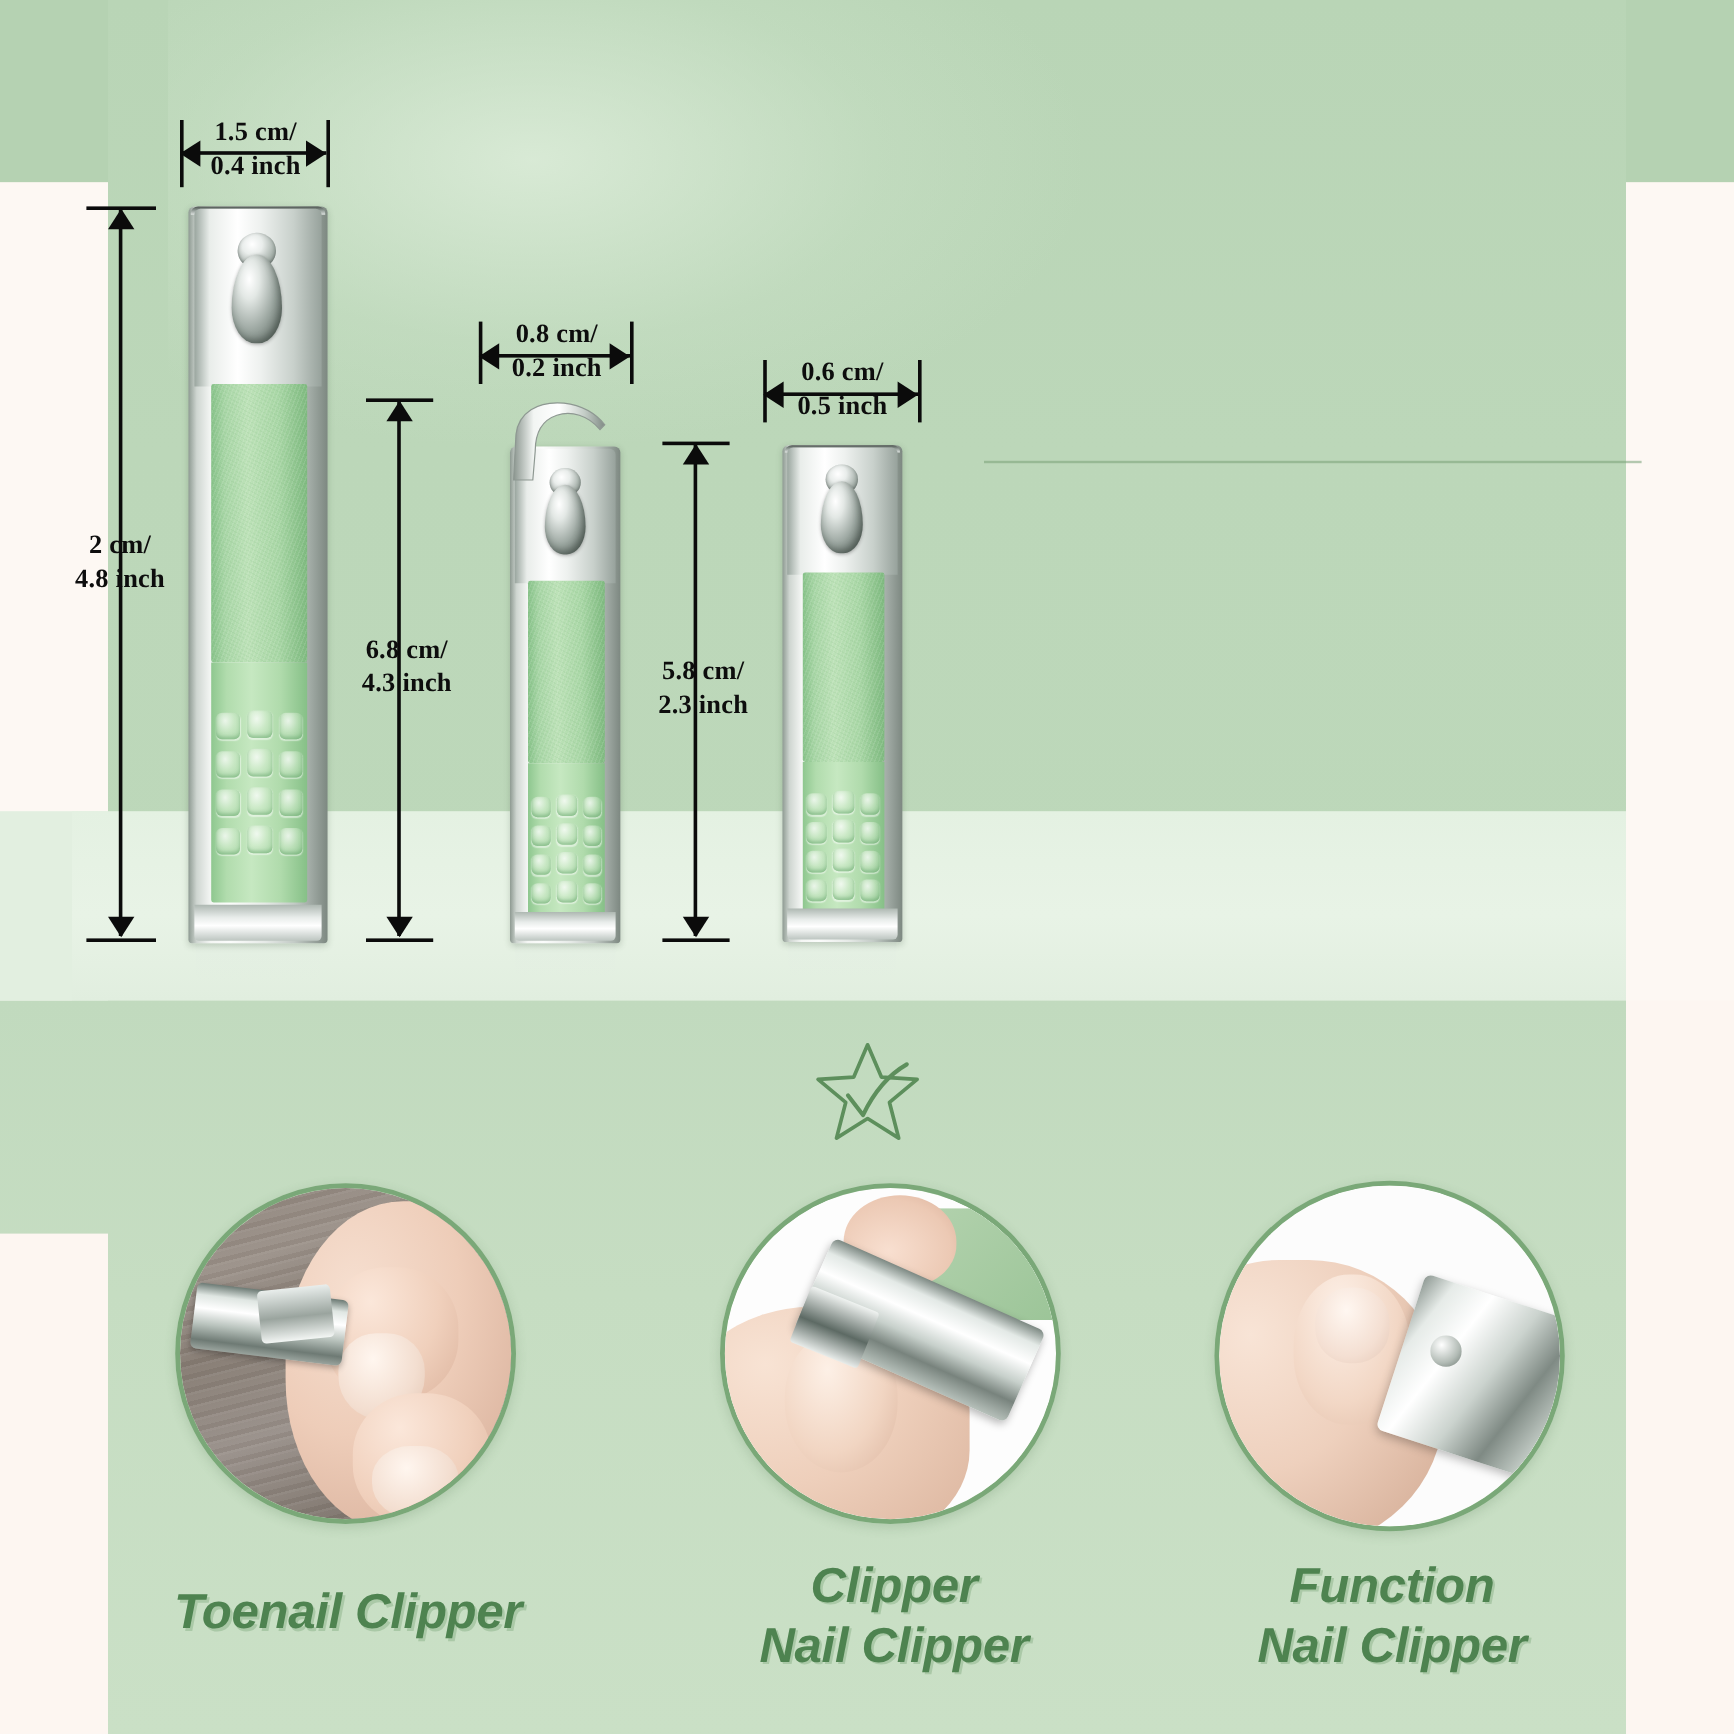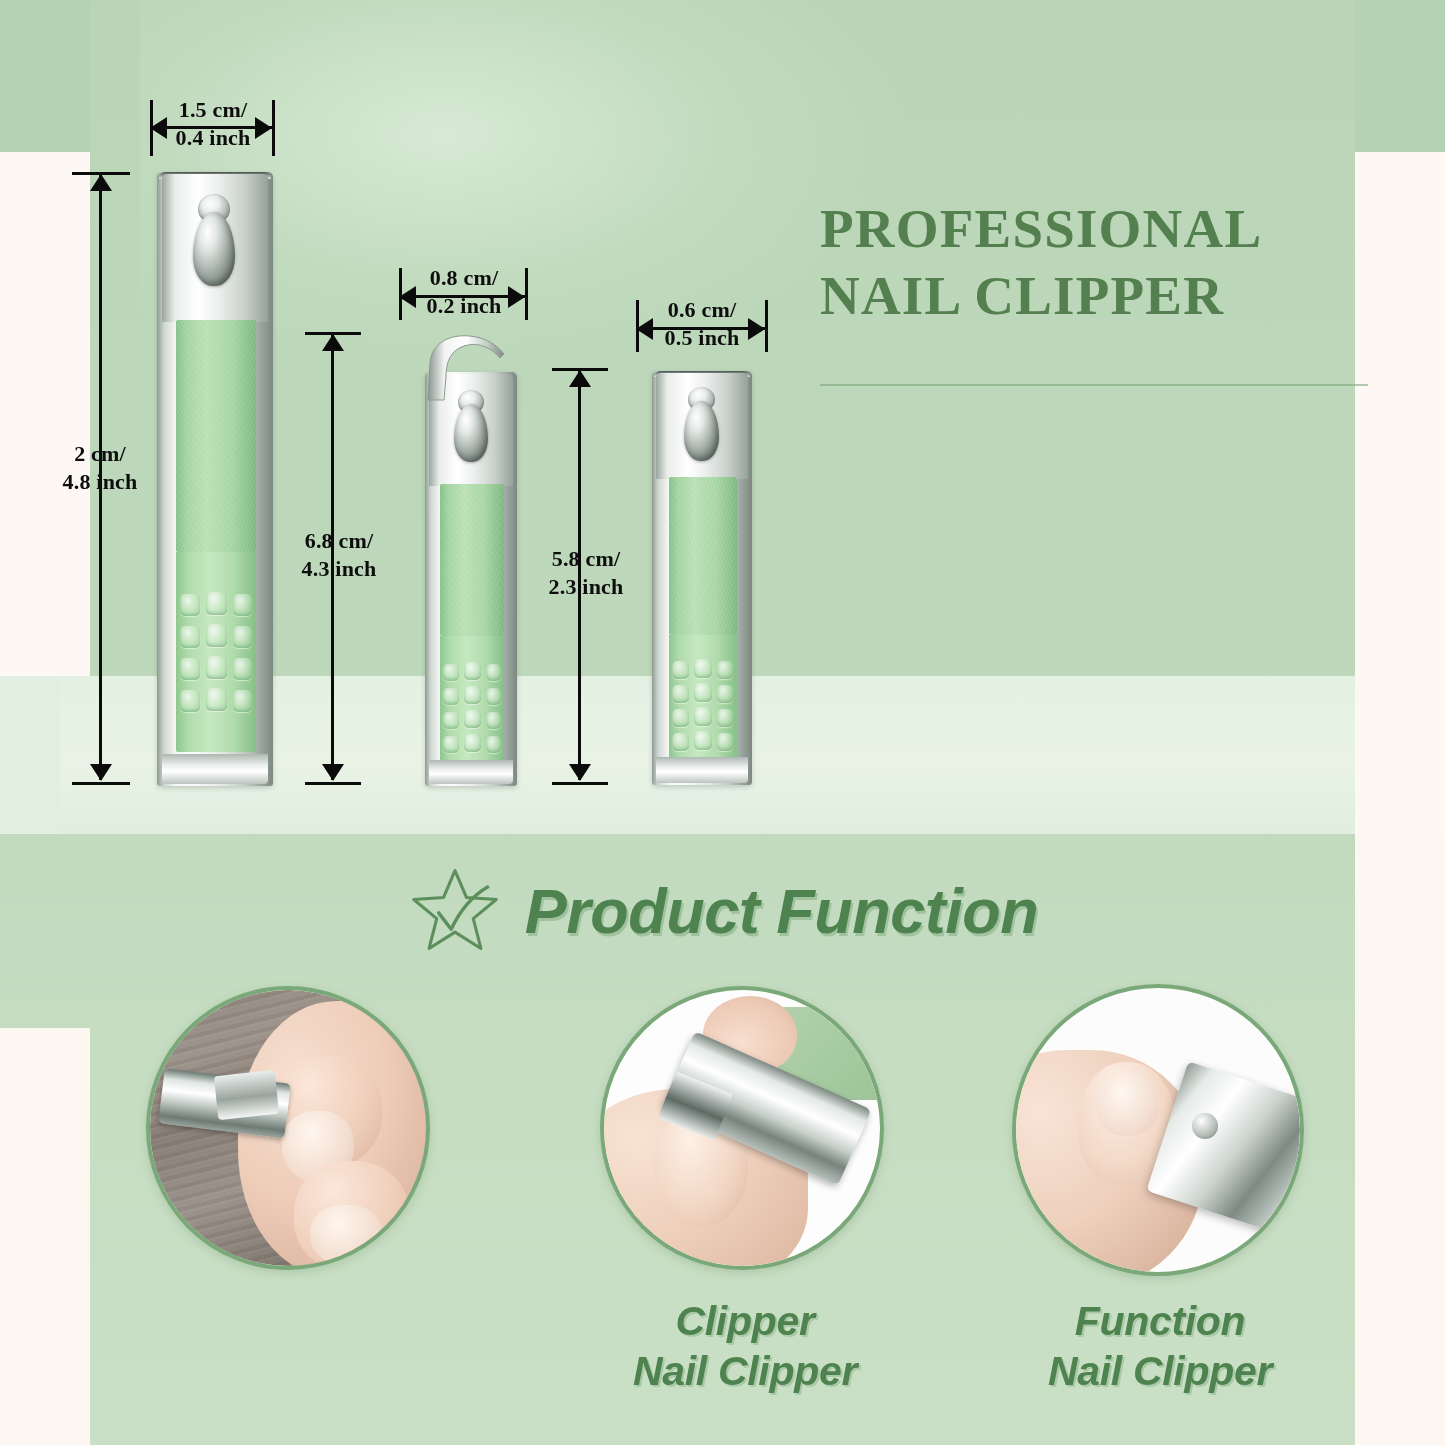--- a/index.html
+++ b/index.html
@@ -317,35 +317,28 @@
     <div class="tick-h" style="left:552px;top:782px;width:56px;"></div>
     <div class="vline" style="left:578px;top:370px;height:410px;"></div>
     <div class="arrow-up" style="left:569px;top:370px;"></div>
     <div class="arrow-down" style="left:569px;top:764px;"></div>
     <div class="dimlabel" style="left:534px;top:545px;width:104px;font-size:22px;">
       <span>5.8 cm/</span>
       <span class="l2">2.3  inch</span>
     </div>
   </div>
 
-  <div class="hero">
-    <h1>
-      <span>PROFESSIONAL</span><br>
-      <span>NAIL CLIPPER</span>
-    </h1>
-  </div>
   <div class="hero-rule"></div>
   <p>Anti-Slip Grip, suitable for prunning stubborn, fingernails and toe</p>
 
   <div class="pf-row">
     <svg class="star-icon" viewBox="0 0 100 100">
       <path d="M50 8 L62 36 L93 38 L69 58 L77 89 L50 72 L23 89 L31 58 L7 38 L38 36 Z" fill="none" stroke="#5d8f5c" stroke-width="3.2" stroke-linejoin="round"></path>
       <path d="M33 52 L46 69 C56 48 70 33 84 25" fill="none" stroke="#5d8f5c" stroke-width="3.6" stroke-linecap="round" stroke-linejoin="round"></path>
     </svg>
-    <span class="pf-title">Product Function</span>
   </div>
 
   <div class="photo" style="left:146px;top:986px;width:284px;height:284px;">
     <div class="ph-inner">
       <div class="p1-wood"></div>
       <div class="p1-hand"></div>
       <div class="p1-finger" style="left:44%;top:24%;width:40%;height:40%;"></div>
       <div class="p1-nail" style="left:48%;top:44%;width:26%;height:26%;"></div>
       <div class="p1-finger" style="left:52%;top:62%;width:42%;height:40%;"></div>
       <div class="p1-nail" style="left:58%;top:78%;width:26%;height:22%;"></div>
@@ -370,20 +363,23 @@
     <div class="ph-inner">
       <div class="p3-bg"></div>
       <div class="p3-hand"></div>
       <div class="p3-thumb"></div>
       <div class="p3-nail"></div>
       <div class="p3-clipper"></div>
       <div class="p3-pin"></div>
     </div>
   </div>
 
+  <div class="caption" style="left:100px;top:1318px;width:380px;">
+    <span>Toenail Clipper</span>
+  </div>
 
   <div class="caption" style="left:560px;top:1296px;width:370px;">
     <span>Clipper</span><br>
     <span>Nail Clipper</span>
   </div>
 
   <div class="caption" style="left:960px;top:1296px;width:400px;">
     <span>Function</span><br>
     <span>Nail Clipper</span>
   </div>

